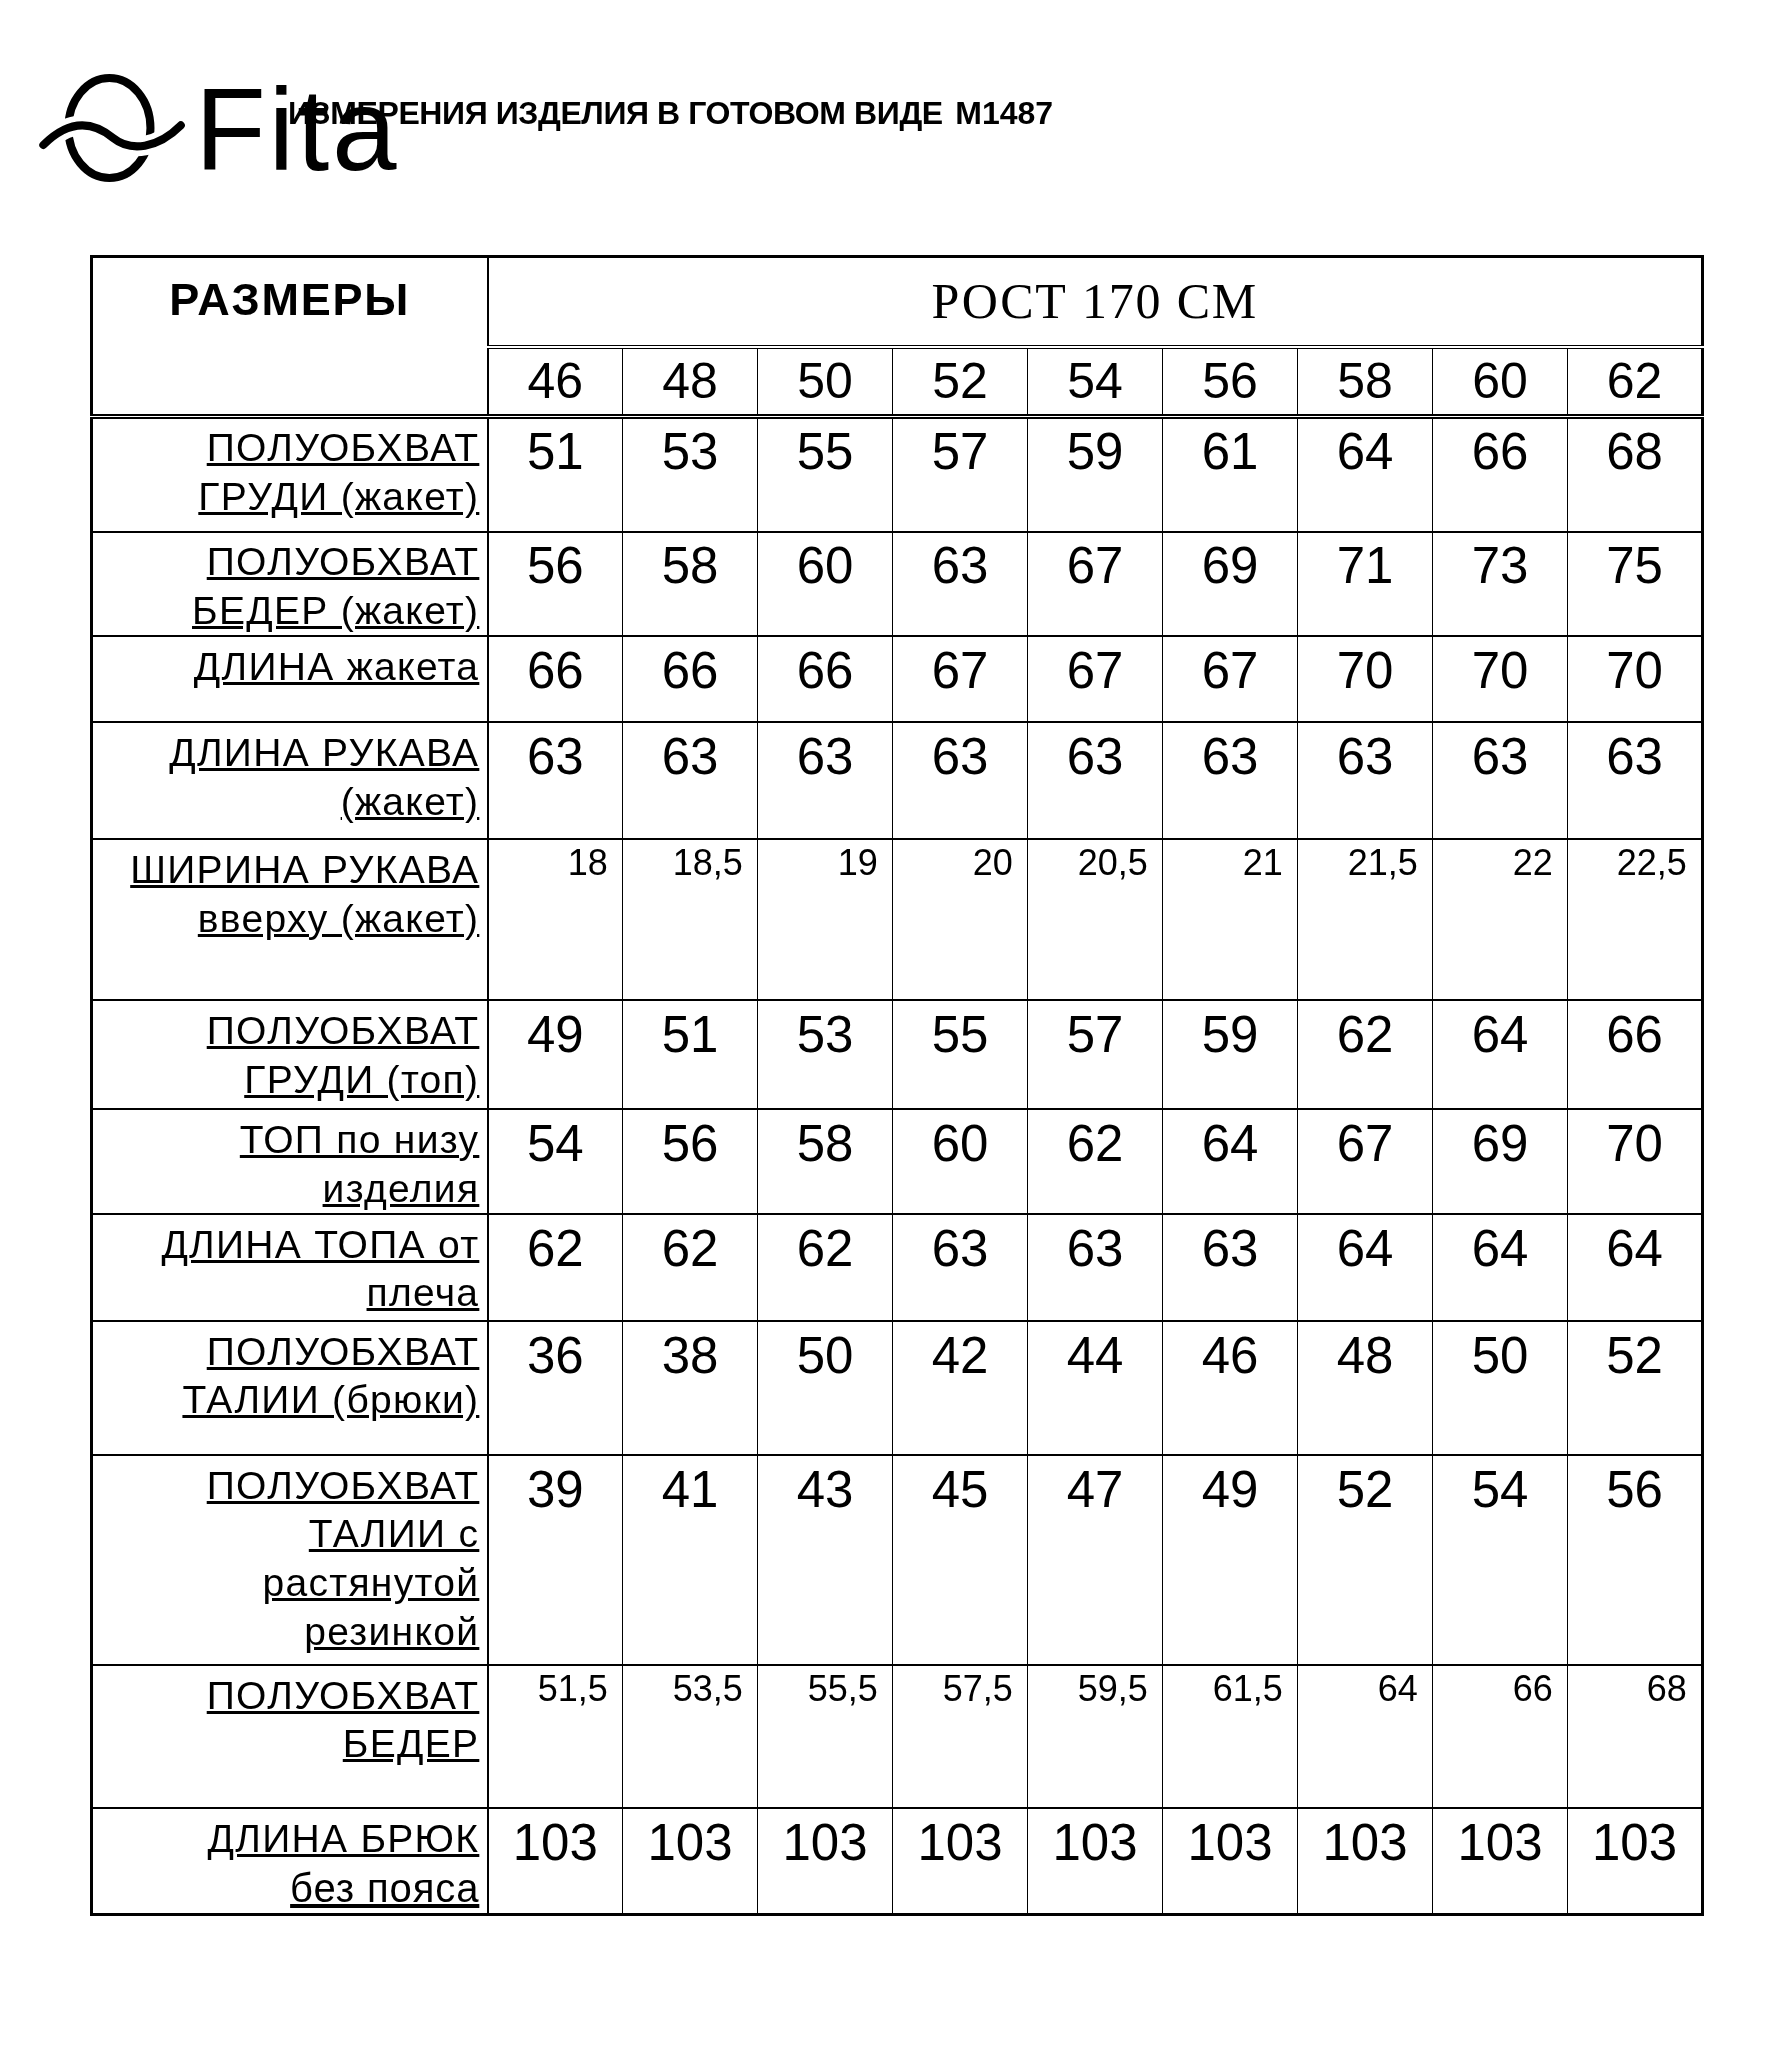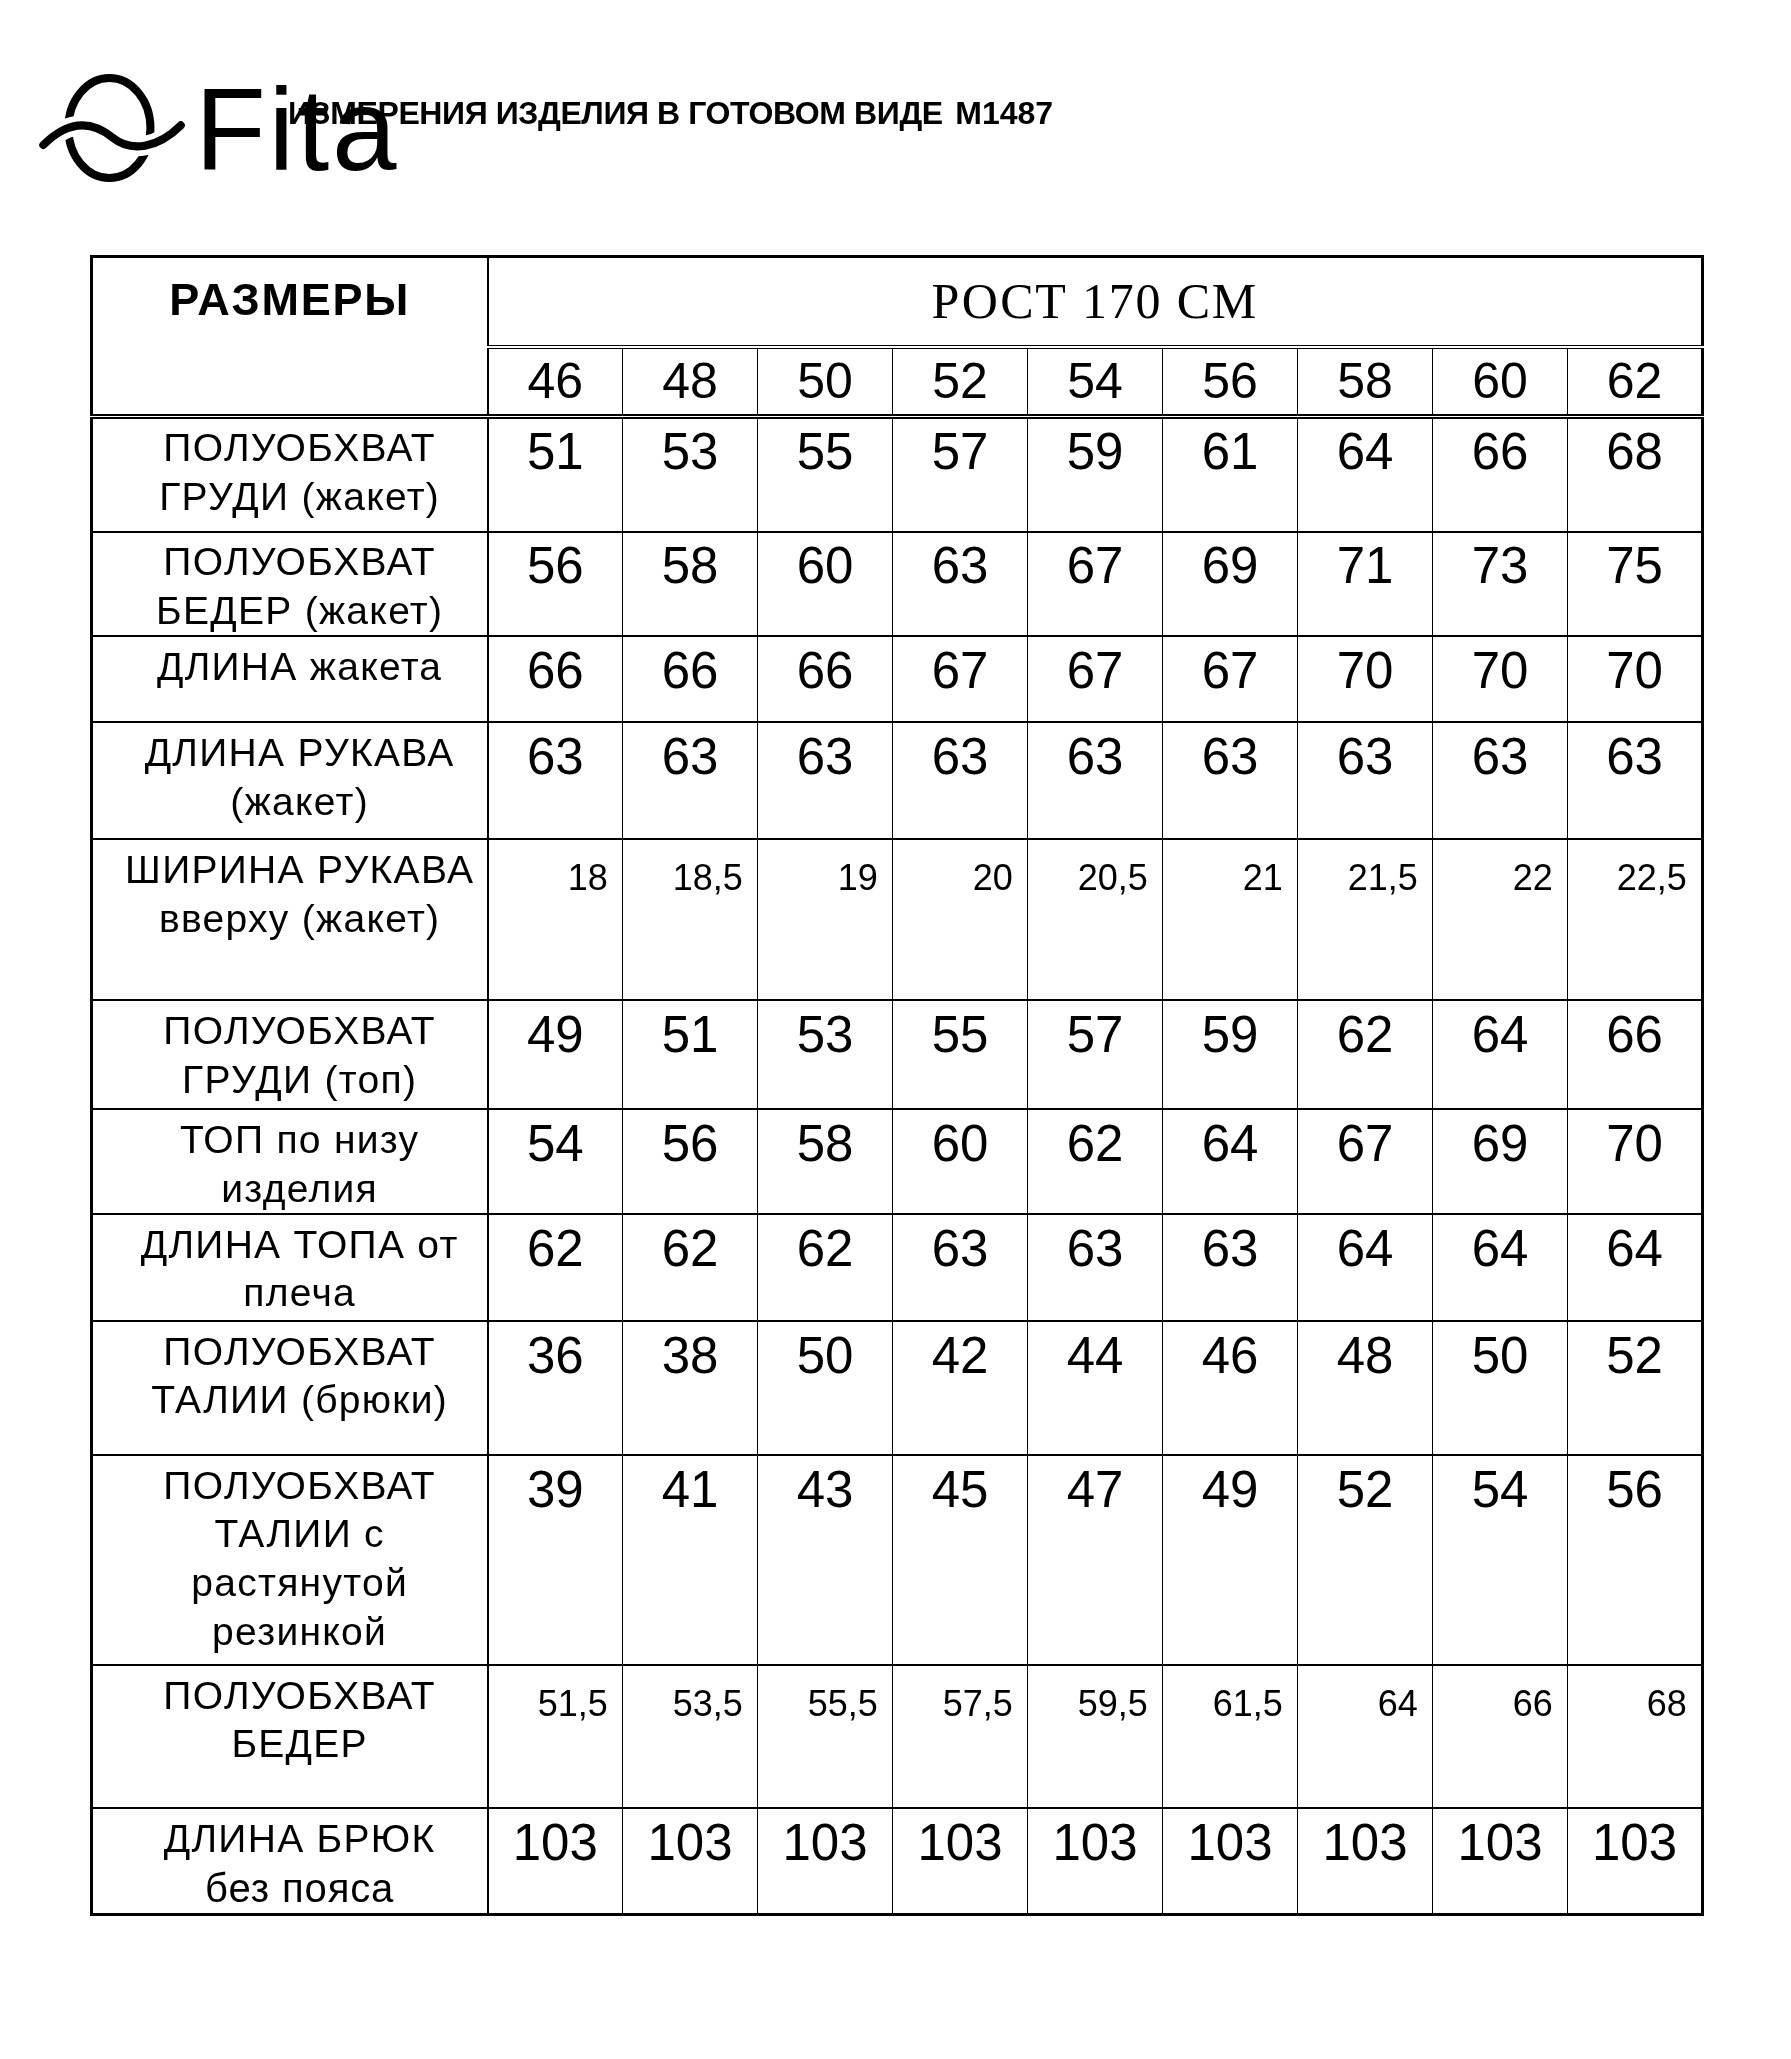--- a/index.html
+++ b/index.html
@@ -21,27 +21,27 @@
 
   th.corner { vertical-align:top; text-align:center; font-size:45px; font-weight:700;
     letter-spacing:1.8px; padding-top:16px; border-right:2.7px solid #000;
     border-bottom:5.4px double #000; }
   th.rost { text-align:center; vertical-align:middle; font-size:50px; font-weight:400;
     letter-spacing:1.8px; border-bottom:4.5px double #000;font-family:Liberation Serif, serif; }
   tr.size-row th { font-size:50px; font-weight:400; text-align:center; vertical-align:middle;
     border-bottom:5.4px double #000; height:70px; line-height:1; }
   tr.rost-row { height:90px; }
 
-  td.label { vertical-align:top; text-align:center; font-size:39px; line-height:1.25;
+  td.label { vertical-align:top; text-align:right; font-size:39px; line-height:1.25;
     letter-spacing:1.3px; padding:5.4px 7.2px 0 27px; border-bottom:2.7px solid #000;
-    border-right:2.7px solid #000; }
+    border-right:2.7px solid #000;text-decoration:underline; }
   td.label .sublabel { display:block; font-size:40px; letter-spacing:0.9px; }
   td.val { vertical-align:top; text-align:center; font-size:51px; line-height:1.1;
     padding-top:5.4px; border-bottom:2.7px solid #000; }
-  td.val.small { font-size:36px; text-align:right; padding-right:14.3px; padding-top:18px; }
+  td.val.small { font-size:36px; text-align:right; padding-right:14.3px; padding-top:3px; }
 </style>
 </head>
 <body>
 
 <svg class="logo-icon" width="170" height="125" viewBox="0 0 190 140">
   <ellipse cx="82" cy="65" rx="46" ry="56" fill="none" stroke="#000" stroke-width="9"></ellipse>
   <path d="M 8 84 C 38 54, 64 58, 86 76 C 106 92, 136 88, 162 62" fill="none" stroke="#fff" stroke-width="22" stroke-linecap="round"></path>
   <path d="M 8 84 C 38 54, 64 58, 86 76 C 106 92, 136 88, 162 62" fill="none" stroke="#000" stroke-width="9" stroke-linecap="round"></path>
 </svg>
 

